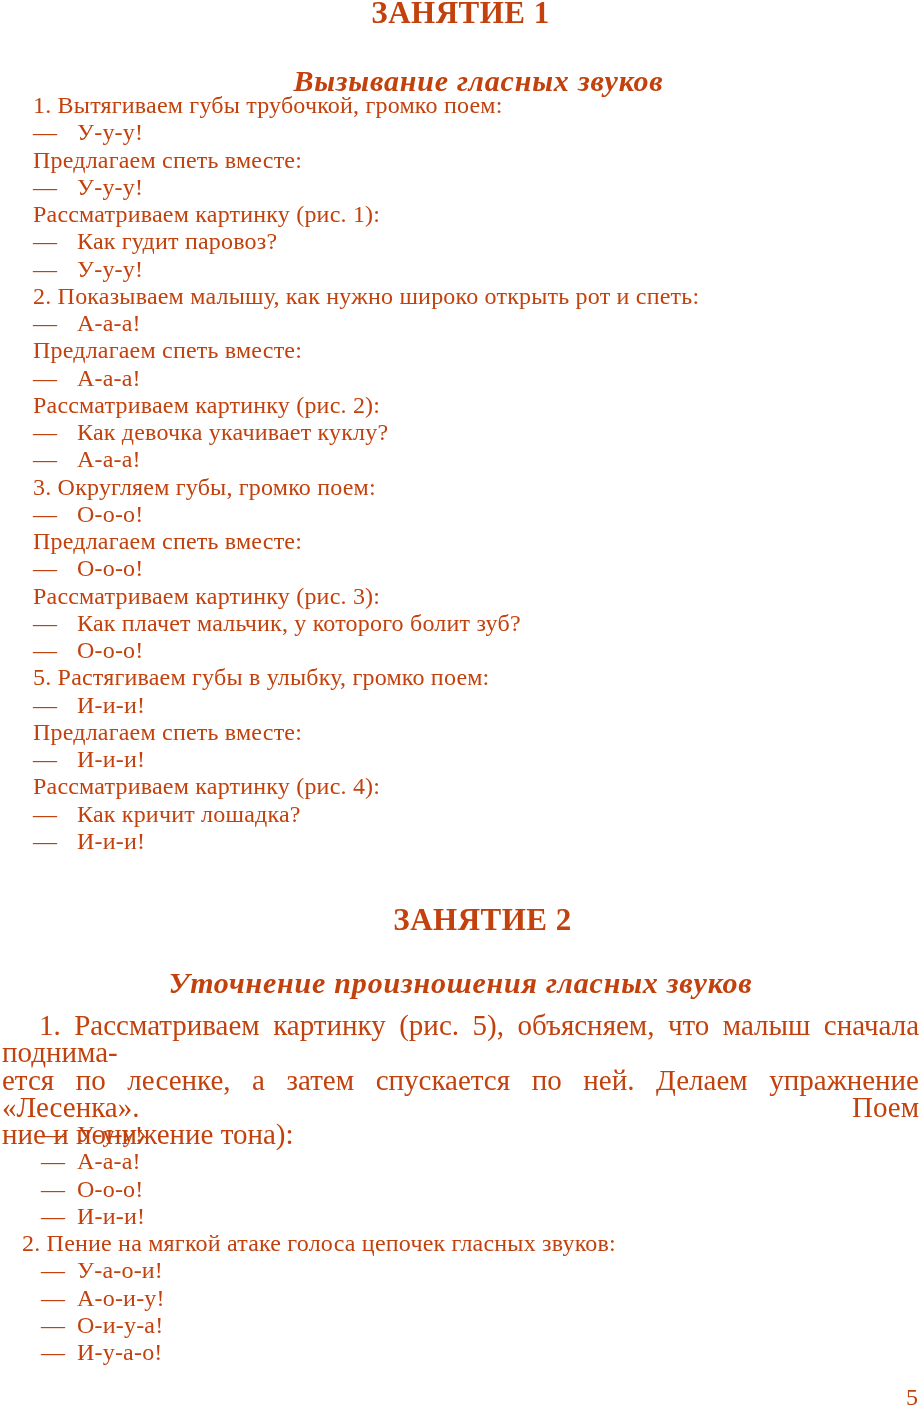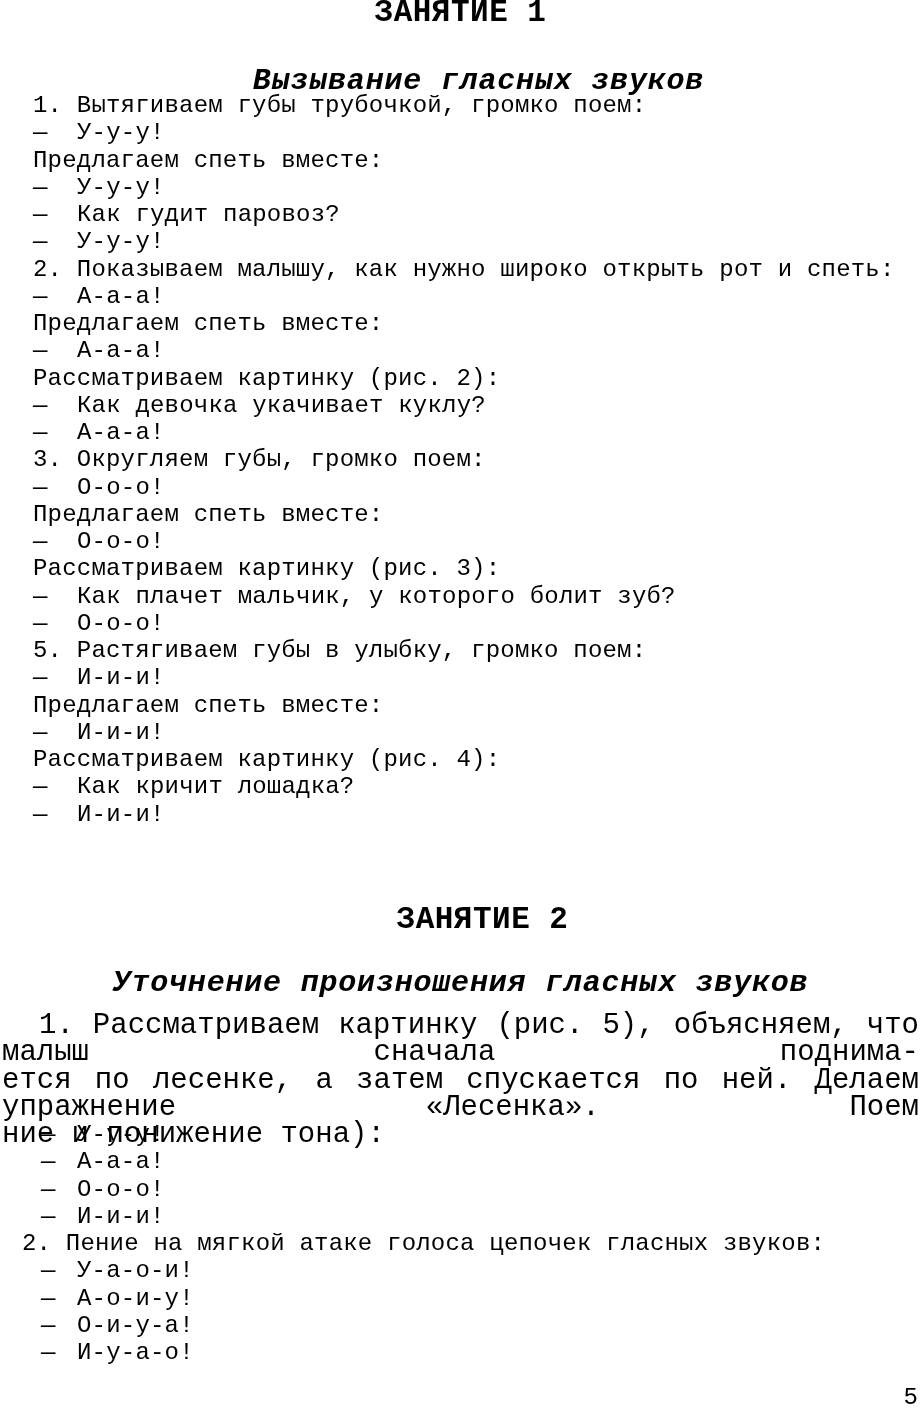--- a/index.html
+++ b/index.html
@@ -1,22 +1,22 @@
 <!DOCTYPE html>
 <html lang="ru"><head>
 <meta charset="utf-8">
 <style>
   html, body { margin: 0; padding: 0; background: #ffffff; }
   .page {
     position: relative;
     width: 921px;
     height: 1410px;
     background: #ffffff;
-    color: #000000;
-    font-family: Liberation Mono, monospace;
+    color: #c2410c;
+    font-family: Liberation Serif, serif;
     overflow: hidden;
     border-radius: 13px;
   }
   .title {
     position: absolute;
     left: 0; right: 0;
     margin: 0;
     text-align: center;
     font-weight: bold;
     font-size: 31px;
@@ -91,20 +91,21 @@
     <div class="lines lines1">
 
         <div class="line num"><span class="dash-glyph"></span><span class="line-text">1. Вытягиваем губы трубочкой, громко поем:</span></div>
 
         <div class="line dash"><span class="dash-glyph">—</span><span class="line-text">У-у-у!</span></div>
 
         <div class="line plain"><span class="dash-glyph"></span><span class="line-text">Предлагаем спеть вместе:</span></div>
 
         <div class="line dash"><span class="dash-glyph">—</span><span class="line-text">У-у-у!</span></div>
 
+        <div class="line plain"><span class="dash-glyph"></span><span class="line-text">Рассматриваем картинку (рис. 1):</span></div>
 
         <div class="line dash"><span class="dash-glyph">—</span><span class="line-text">Как гудит паровоз?</span></div>
 
         <div class="line dash"><span class="dash-glyph">—</span><span class="line-text">У-у-у!</span></div>
 
         <div class="line num"><span class="dash-glyph"></span><span class="line-text">2. Показываем малышу, как нужно широко открыть рот и спеть:</span></div>
 
         <div class="line dash"><span class="dash-glyph">—</span><span class="line-text">А-а-а!</span></div>
 
         <div class="line plain"><span class="dash-glyph"></span><span class="line-text">Предлагаем спеть вместе:</span></div>

